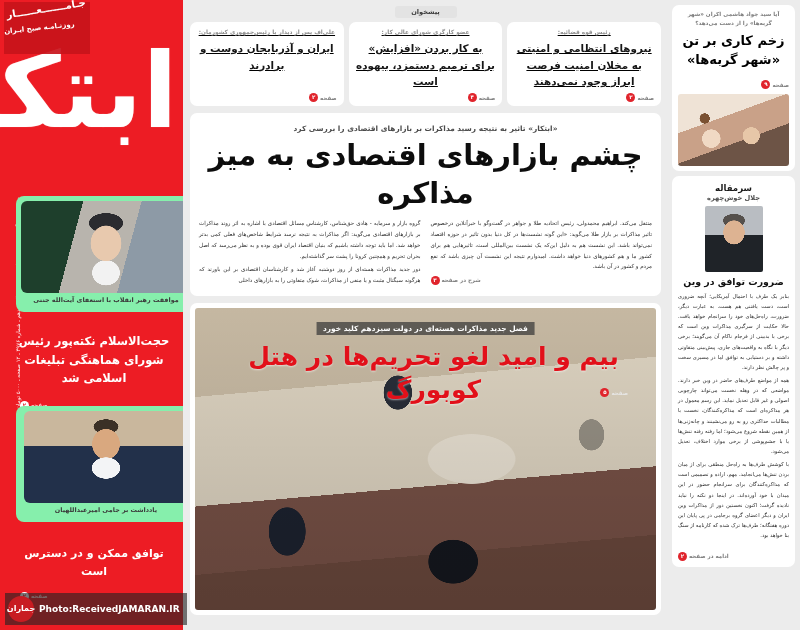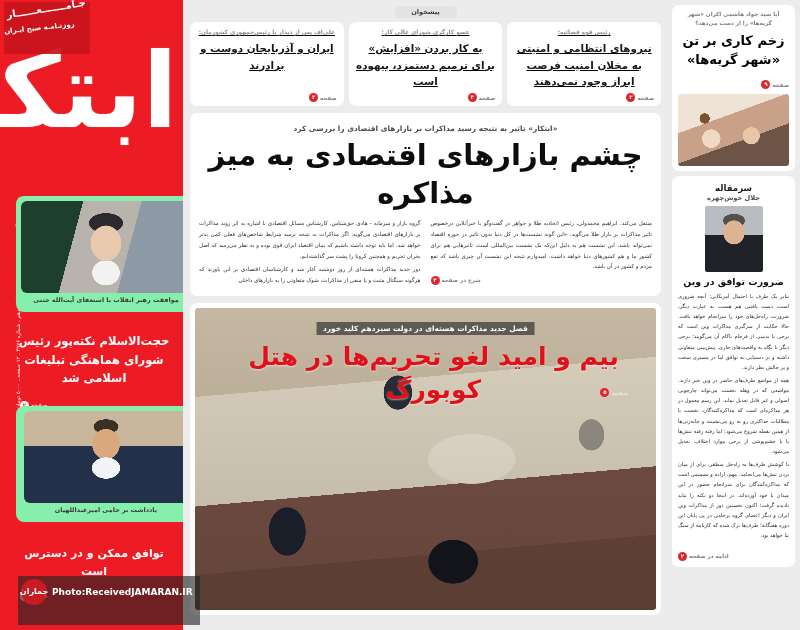--- a/index.html
+++ b/index.html
@@ -359,24 +359,23 @@
     position: absolute;
     left: 5px;
     bottom: 5px;
     display: flex;
     align-items: center;
     direction: ltr;
     background: rgba(35,35,35,.62);
     color: #ffffff;
     font-size: 9px;
     font-weight: 700;
-    padding: 3px 7px 20px 3px;
+    padding: 3px 7px 3px 3px;
     gap: 5px;
     line-height: 1.2;
-    margin-left: 13px;
   }
   .wm-logo {
     width: 26px; height: 26px;
     border-radius: 50%;
     background: #c81c22;
     color: #fff;
     font-size: 8px;
     font-weight: 700;
     display: flex;
     align-items: center;

